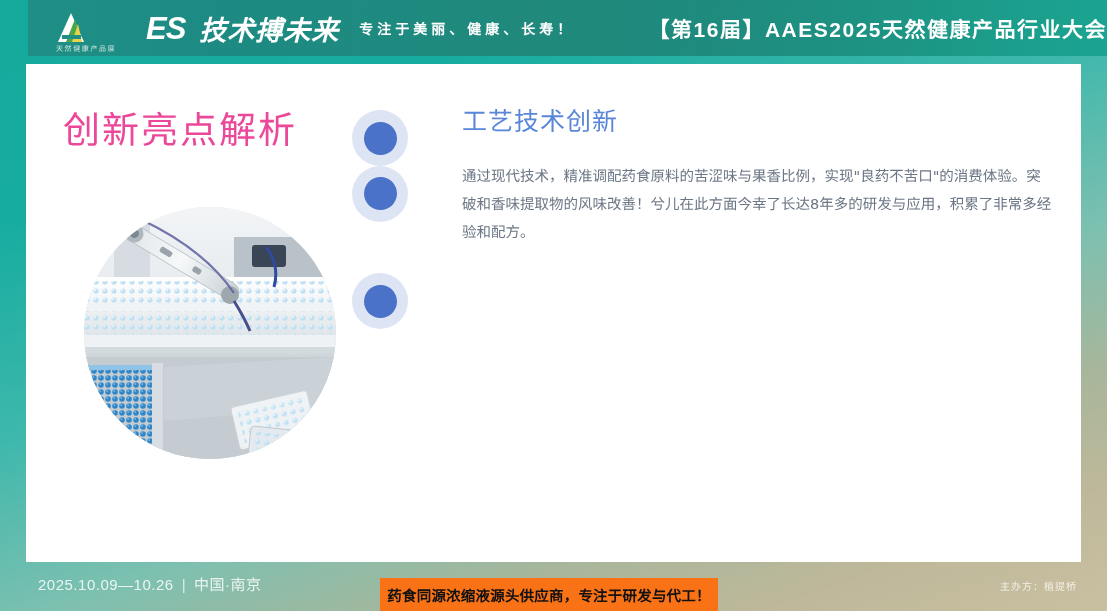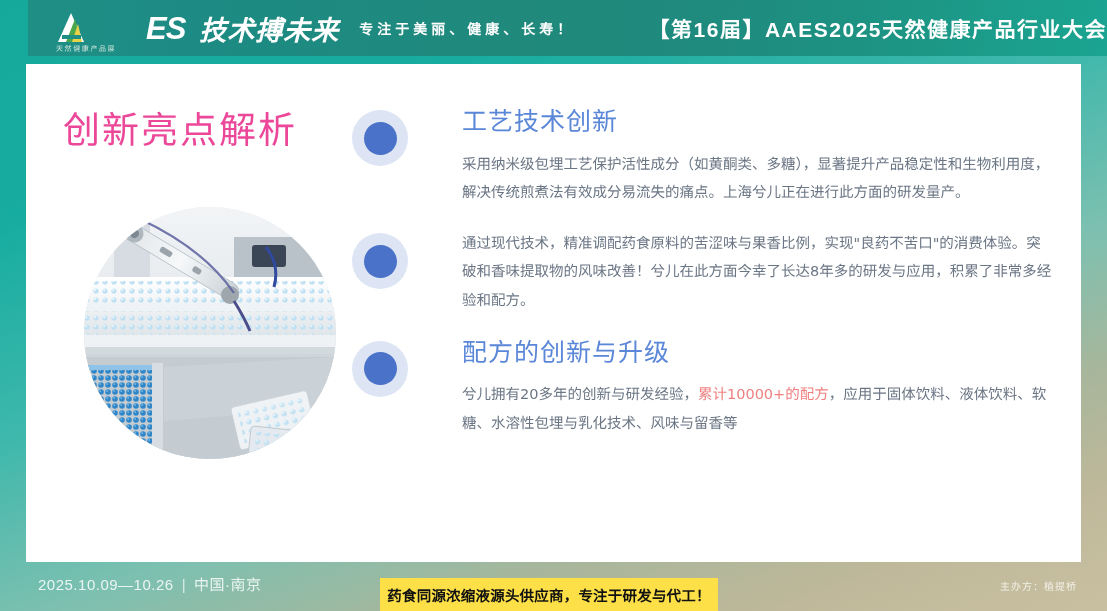--- a/index.html
+++ b/index.html
@@ -138,21 +138,21 @@
   .footer-left {
     position:absolute; left:38px; bottom:17px;
     font-size:15px; color:#eaf5f2;
     letter-spacing:0.5px; white-space:nowrap;
   }
   .footer-left .sep { margin:0 8px; opacity:.85; }
   .footer-banner {
     position:absolute;
     left:380px; bottom:0;
     width:338px; height:33px;
-    background:#fde047;
+    background:#f97316;
     display:flex; align-items:center; justify-content:center;
   }
   .footer-banner span {
     font-size:14.5px; font-weight:bold;
     color:#111111; letter-spacing:0.2px;
     white-space:nowrap;
     font-family:"DejaVu Sans",sans-serif;
   }
   .footer-right {
     position:absolute; right:30px; bottom:18px;
@@ -260,41 +260,36 @@
 </div>
 
 <div class="sections">
 
   <div class="section">
     <div class="bullet">
       <div class="bullet-dot"></div>
     </div>
     <div class="section-body">
       <div class="section-heading">工艺技术创新</div>
-      <div class="section-text">采用纳米级包埋工艺保护活性成分（如黄酮类、多糖），显著提升产品稳定性和生物利用度，解决传统煎煮法有效成分易流失的痛点。上海兮儿正在进行此方面的研发量产。</div>
     </div>
   </div>
 
   <div class="section">
     <div class="bullet">
       <div class="bullet-dot"></div>
     </div>
     <div class="section-body">
       <div class="section-text">通过现代技术，精准调配药食原料的苦涩味与果香比例，实现"良药不苦口"的消费体验。突破和香味提取物的风味改善！兮儿在此方面今幸了长达8年多的研发与应用，积累了非常多经验和配方。</div>
     </div>
   </div>
 
   <div class="section">
     <div class="bullet">
       <div class="bullet-dot"></div>
     </div>
-    <div class="section-body">
-      <div class="section-heading">配方的创新与升级</div>
-      <div class="section-text"><span> 兮儿拥有20多年的创新与研发经验，</span><span class="hl-red">累计10000+的配方</span><span>，应用于固体饮料、液体饮料、软糖、水溶性包埋与乳化技术、风味与留香等</span></div>
-    </div>
   </div>
 
 </div>
 
 <div class="footer-left">
   <span>2025.10.09—10.26</span><span class="sep">|</span><span>中国·南京</span>
 </div>
 
 <div class="footer-banner">
   <span>药食同源浓缩液源头供应商，专注于研发与代工！</span>

